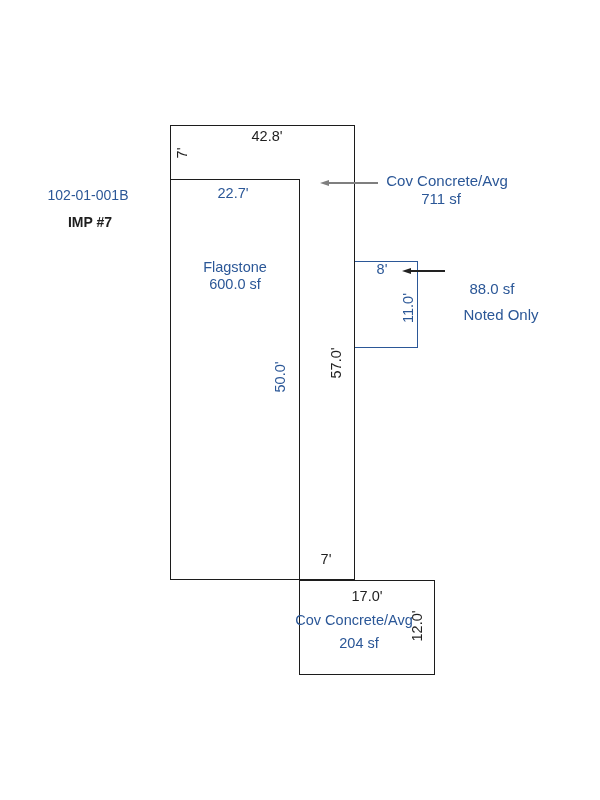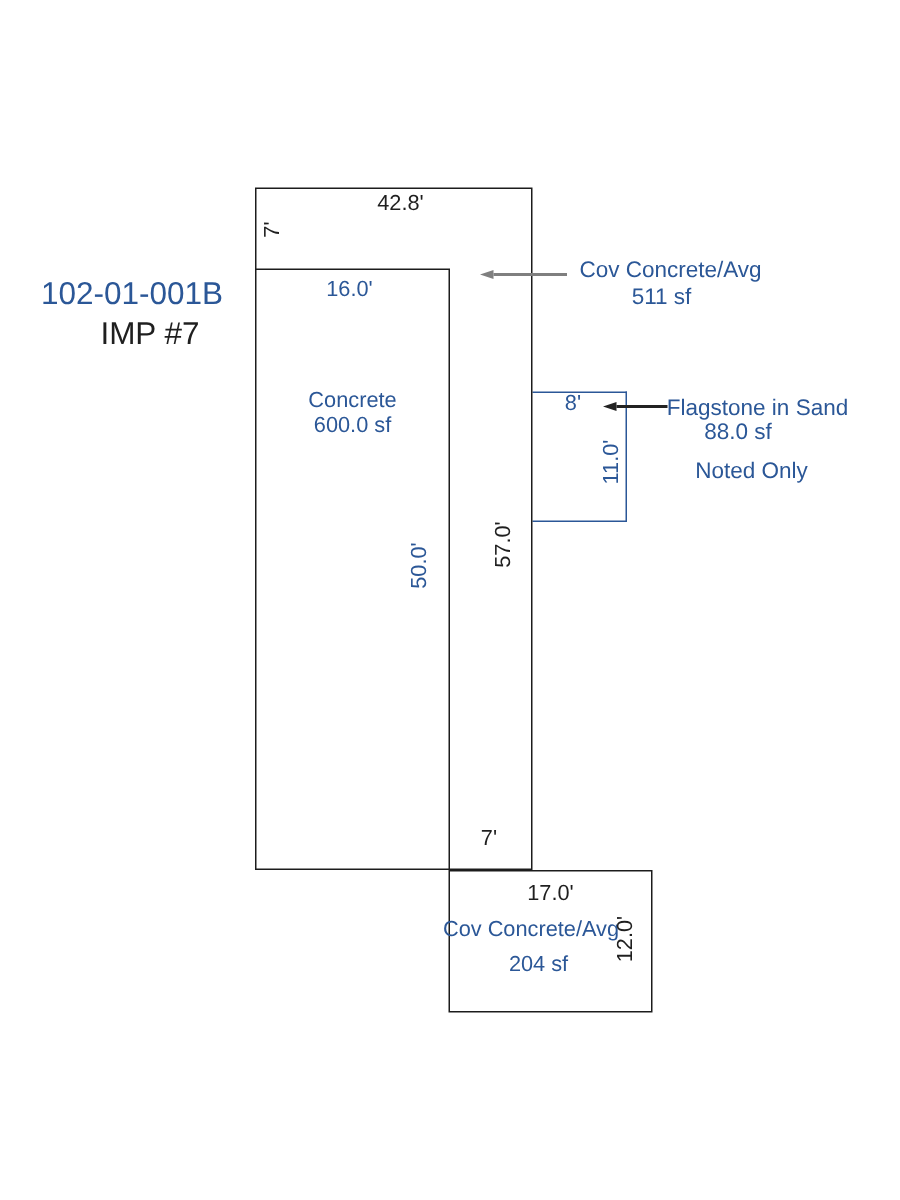--- a/index.html
+++ b/index.html
@@ -17,21 +17,21 @@
     white-space: nowrap;
     line-height: 1.1;
     transform: translate(-50%, -50%);
     font-family: "Liberation Sans", sans-serif;
   }
   .t.v { transform: translate(-50%, -50%) rotate(-90deg); }
   .blue  { color: #2b5797; }
   .black { color: #1f1f1f; }
   .fs14 { font-size: 14.5px; }
   .fs15 { font-size: 15px; }
-  .fs19 { font-size: 21px; }
+  .fs19 { font-size: 14px; }
   
   .box, .ln, .head { position: absolute; box-sizing: border-box; }
   .outer-box {
     left: 170px; top: 125px; width: 185px; height: 455px;
     border: 1.4px solid #1c1c1c;
   }
   .divider-h {
     left: 170px; top: 179px; width: 130px; height: 0;
     border-top: 1.4px solid #1c1c1c;
   }
@@ -62,48 +62,47 @@
     border-bottom: 3.5px solid transparent;
     border-right: 9px solid #222222;
   }
 </style>
 </head>
 <body>
 
 <div class="stage">
 
   <div class="t fs19 blue" style="left:88px;  top:196px;">102-01-001B</div>
-  <div class="t fs19 black" style="left:100px;  top:223px;">IMP #7</div>
+  <div class="t fs19 black" style="left:90px;  top:223px;font-weight:bold;">IMP #7</div>
 
   <div class="box flagstone-box"></div>
   <div class="box outer-box"></div>
   <div class="ln  divider-h"></div>
   <div class="ln  divider-v"></div>
   <div class="box detached-box"></div>
 
   <div class="t fs14 black" style="left:267px; top:137px;">42.8'</div>
   <div class="t fs14 black v" style="left:183px; top:153px;">7'</div>
   <div class="t fs14 black v" style="left:337px; top:363px;">57.0'</div>
   <div class="t fs14 black" style="left:326px; top:560px;">7'</div>
 
-  <div class="t fs14 blue" style="left:233px; top:194px;">16.0'</div>
-  <div class="t fs14 blue" style="left:235px; top:268px;">Concrete</div>
+  <div class="t fs14 blue" style="left:233px; top:194px;">22.7'</div>
+  <div class="t fs14 blue" style="left:235px; top:268px;">Flagstone</div>
   <div class="t fs14 blue" style="left:235px; top:285px;">600.0 sf</div>
   <div class="t fs14 blue v" style="left:281px; top:377px;">50.0'</div>
 
   <div class="ln   arrow-line-gray"></div>
   <div class="head arrow-head-gray"></div>
   <div class="t fs15 blue" style="left:447px; top:181px;">Cov Concrete/Avg</div>
-  <div class="t fs15 blue" style="left:441px; top:199px;">511 sf</div>
+  <div class="t fs15 blue" style="left:441px; top:199px;">711 sf</div>
 
   <div class="t fs14 blue" style="left:382px; top:270px;">8'</div>
   <div class="t fs14 blue v" style="left:409px; top:308px;">11.0'</div>
   <div class="ln   arrow-line-black"></div>
   <div class="head arrow-head-black"></div>
-  <div class="t fs15 blue" style="left:505px; top:273px;">Flagstone in Sand</div>
   <div class="t fs15 blue" style="left:492px; top:289px;">88.0 sf</div>
   <div class="t fs15 blue" style="left:501px; top:315px;">Noted Only</div>
 
   <div class="t fs14 black" style="left:367px; top:597px;">17.0'</div>
   <div class="t fs14 blue" style="left:354px; top:621px;">Cov Concrete/Avg</div>
   <div class="t fs14 blue" style="left:359px; top:644px;text-align:right;">204 sf</div>
   <div class="t fs14 black v" style="left:418px; top:626px;">12.0'</div>
 
 </div>
 

